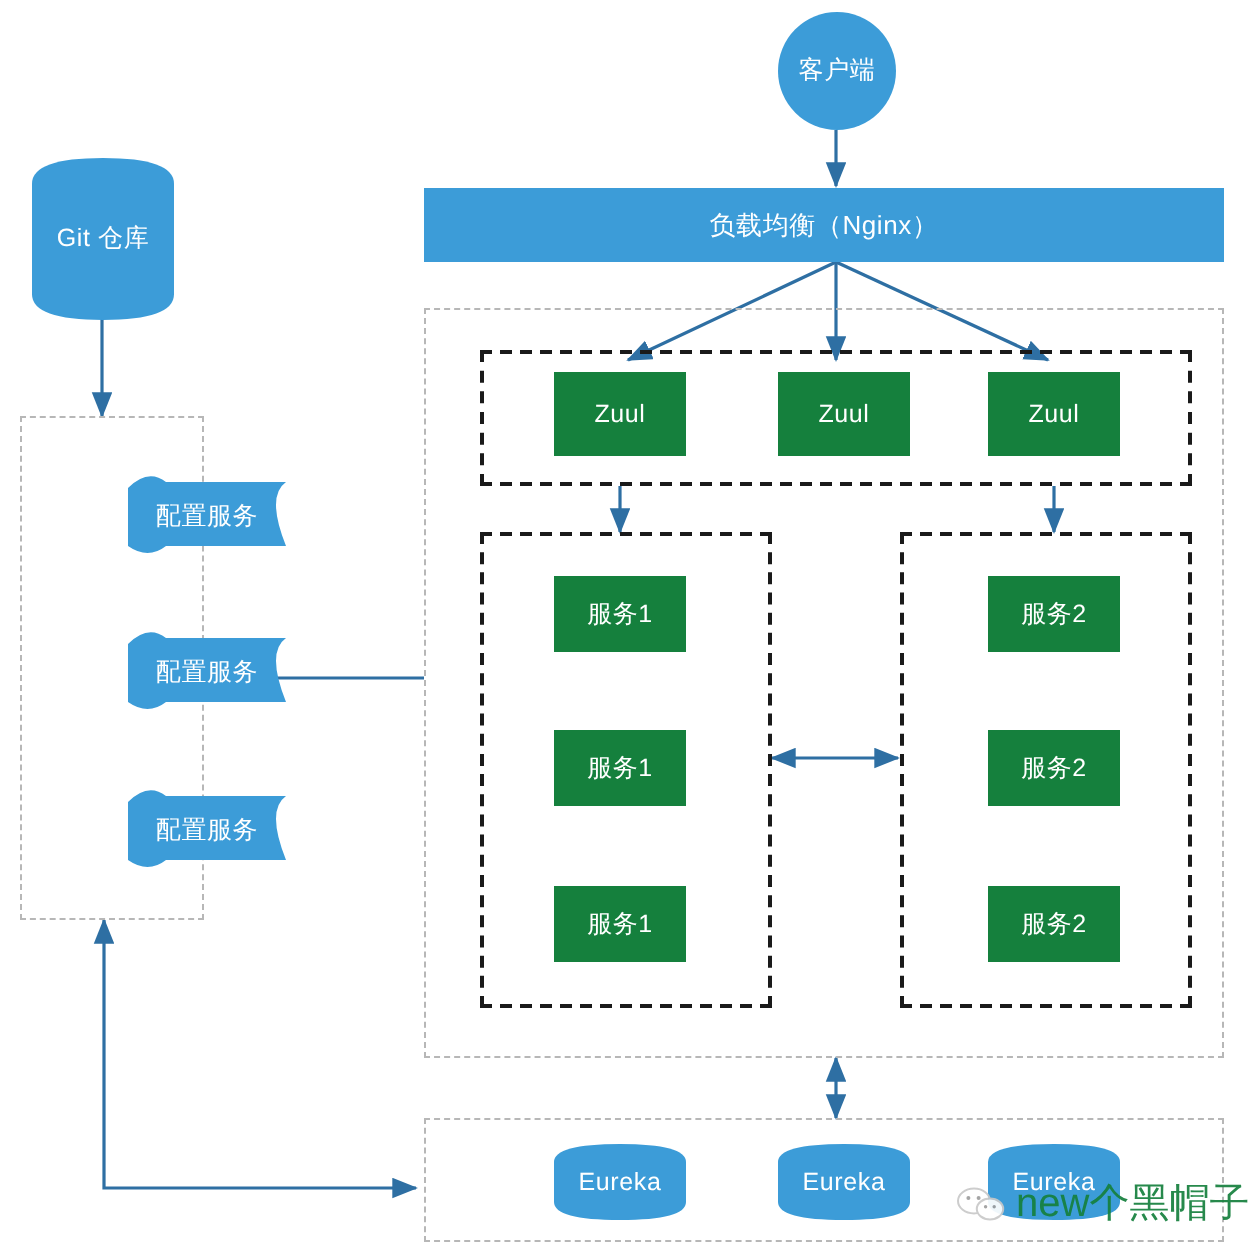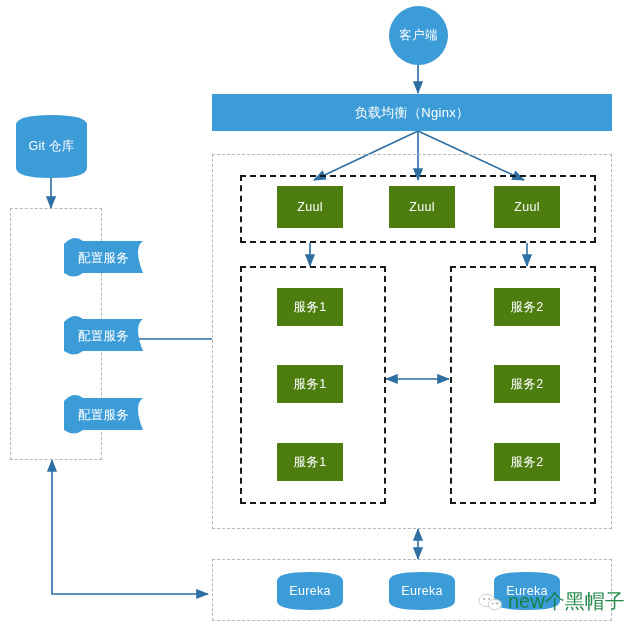--- a/index.html
+++ b/index.html
@@ -36,21 +36,21 @@
     white-space: nowrap;
     z-index: 3;
   }
   
   .ellipse-node {
     background: #3C9CD8;
     border-radius: 50%;
   }
   
   .rect-node {
-    background: #4d7c0f;
+    background: #15803d;
   }
   
   .banner-node {
     background: #3C9CD8;
     font-size: 13px;
   }
   
   .cyl-node {
     background: transparent;
   }
@@ -167,21 +167,21 @@
   <div class="group-outer" style="left:212px; top:559px; width:400px; height:62px;"></div>
 
   <div class="node ellipse-node" style="left:389px; top:6px; width:59px; height:59px;">
     <span>客户端</span>
   </div>
 
   <div class="node banner-node" style="left:212px; top:94px; width:400px; height:37px;">
     <span>负载均衡（Nginx）</span>
   </div>
 
-  <div class="node cyl-node" style="left:16px; top:79px; width:71px; height:63px;margin-top:36px;">
+  <div class="node cyl-node" style="left:16px; top:79px; width:71px; height:81px;">
     <svg class="cyl-svg" viewBox="0 0 71 63" preserveAspectRatio="none">
       <path d="M0,10 Q0,0 35.5,0 Q71,0 71,10 L71,53 Q71,63 35.5,63 Q0,63 0,53 Z" fill="#3C9CD8"></path>
     </svg>
     <span class="cyl-label">Git 仓库</span>
   </div>
 
   <div class="node tape-node" style="left:16px; top:238px; width:79px; height:41px;">
     <svg class="tape-svg" viewBox="0 0 79 41" preserveAspectRatio="none">
       <path d="M0,6 Q10,-4 19,3 L79,3 Q69,10 79,35 L19,35 Q10,42 0,35 Z" fill="#3C9CD8"></path>
     </svg>

